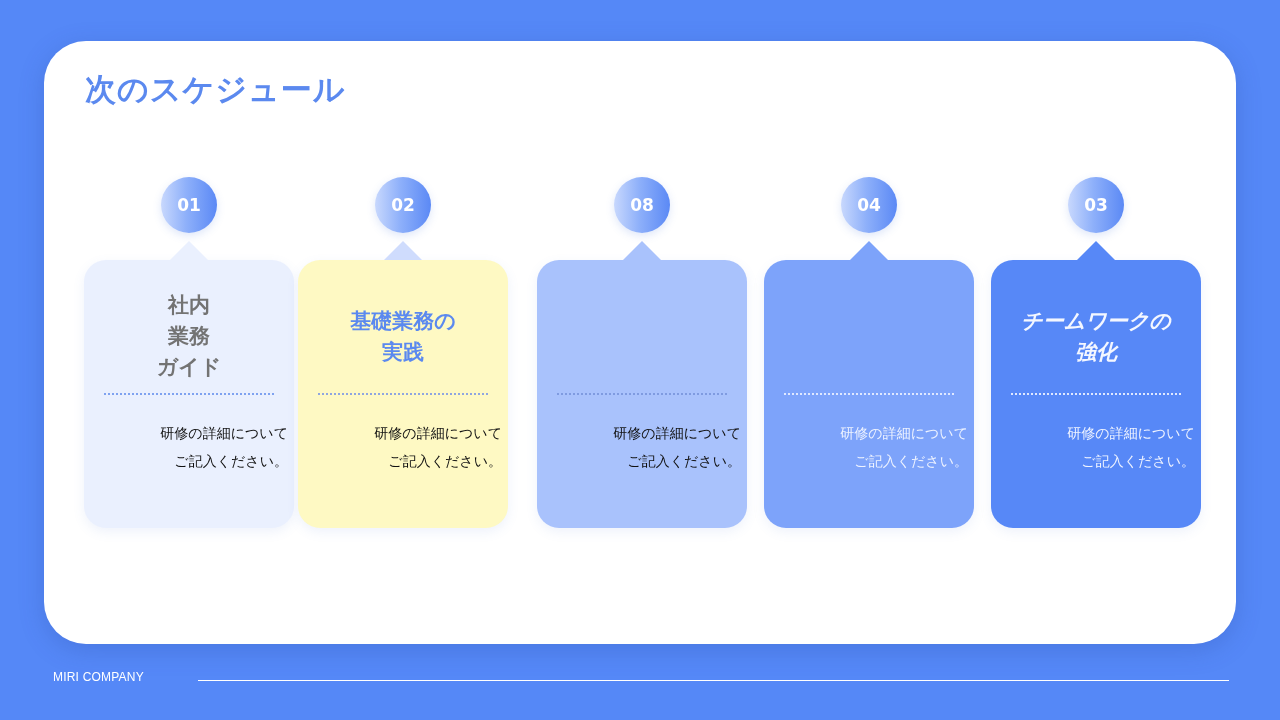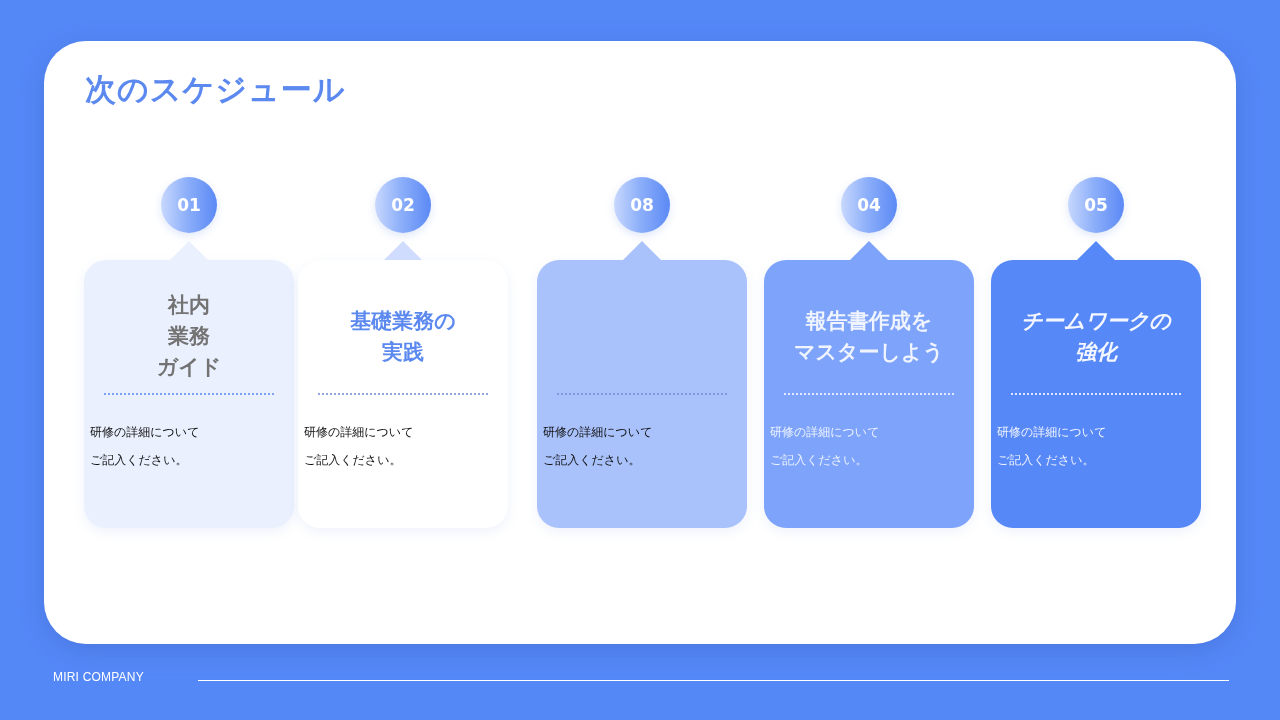--- a/index.html
+++ b/index.html
@@ -78,25 +78,24 @@
       position: absolute;
       left: 20px; right: 20px;
       top: 133px;
       height: 0;
       border-top: 2px dotted;
     }
     .card-desc {
       position: absolute;
       left: 6px; right: 6px;
       top: 159px;
-      text-align: left;
-      font-size: 12px;
+      text-align: right;
+      font-size: 14px;
       line-height: 28px;
       white-space: pre-line;
-      font-family: Liberation Mono, monospace;
     }
     .footer-brand {
       position: absolute;
       left: 53px; top: 670px;
       color: #ffffff;
       font-family: "Liberation Sans", sans-serif;
       font-size: 12px;
       letter-spacing: 0.2px;
     }
     .footer-line {
@@ -120,51 +119,49 @@
 業務
 ガイド</div>
     <div class="divider" style="border-top-color: rgb(127, 162, 240);"></div>
     <div class="card-desc" style="color: rgb(17, 17, 17);">研修の詳細について
 ご記入ください。</div>
   </div>
 </div>
 
 <div class="step" style="left:298px;">
   <div class="badge">02</div>
-  <div class="card" style="background: #ffffff; --card-bg: #cfdcfd;">
+  <div class="card" style="background: #fef9c3; --card-bg: #cfdcfd;">
     <div class="card-title" style="color: rgb(91, 137, 239); top: 46px;">基礎業務の
 実践</div>
     <div class="divider" style="border-top-color: rgb(143, 166, 224);"></div>
     <div class="card-desc" style="color: rgb(17, 17, 17);">研修の詳細について
 ご記入ください。</div>
   </div>
 </div>
 
 <div class="step" style="left:537px;">
   <div class="badge">08</div>
   <div class="card" style="background: rgb(169, 194, 252); --card-bg: #a9c2fc;">
     <div class="divider" style="border-top-color: rgb(127, 155, 224);"></div>
     <div class="card-desc" style="color: rgb(17, 17, 17);">研修の詳細について
 ご記入ください。</div>
   </div>
 </div>
 
 <div class="step" style="left:764px;">
   <div class="badge">04</div>
   <div class="card" style="background: rgb(125, 163, 250); --card-bg: #7da3fa;">
-    <div class="card-title" style="color: rgb(240, 244, 255); top: 46px;">報告書作成を
-マスターしよう</div>
     <div class="divider" style="border-top-color: rgb(223, 232, 255);"></div>
     <div class="card-desc" style="color: rgb(238, 243, 255);">研修の詳細について
 ご記入ください。</div>
   </div>
 </div>
 
 <div class="step" style="left:991px;">
-  <div class="badge">05</div>
+  <div class="badge">03</div>
   <div class="card" style="background: rgb(87, 136, 247); --card-bg: #5788f7;">
     <div class="card-title" style="color: rgb(244, 247, 255); top: 46px; font-style: italic;">チームワークの
 強化</div>
     <div class="divider" style="border-top-color: rgb(223, 232, 255);"></div>
     <div class="card-desc" style="color: rgb(240, 244, 255);">研修の詳細について
 ご記入ください。</div>
   </div>
 </div>
 
 <div class="footer-brand">MIRI COMPANY</div>

